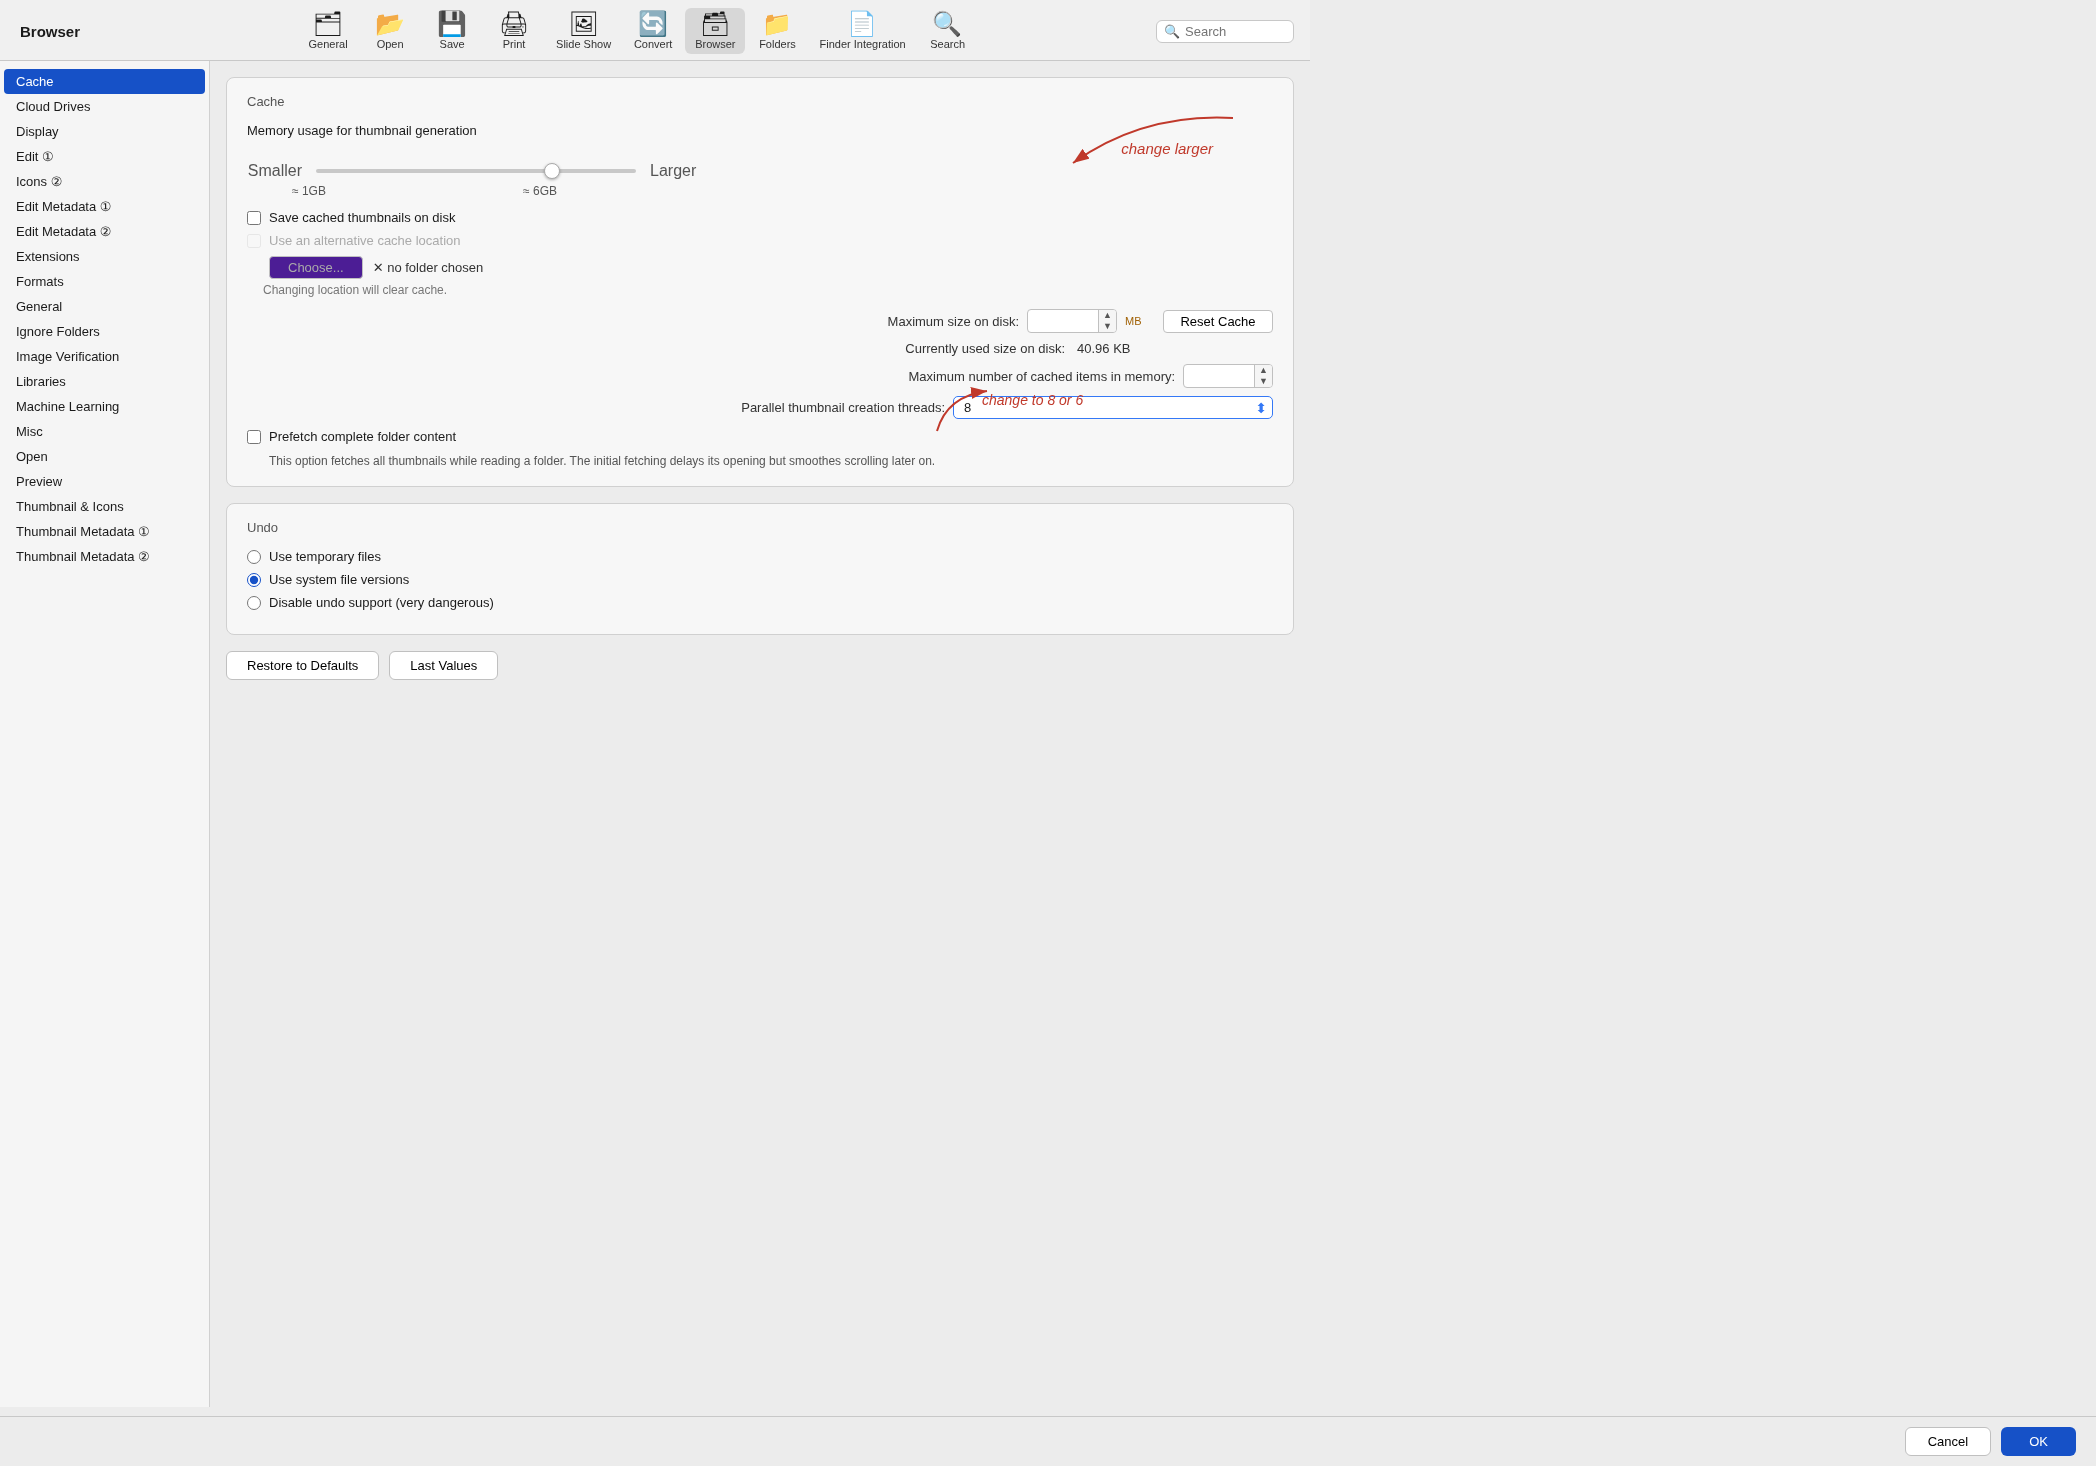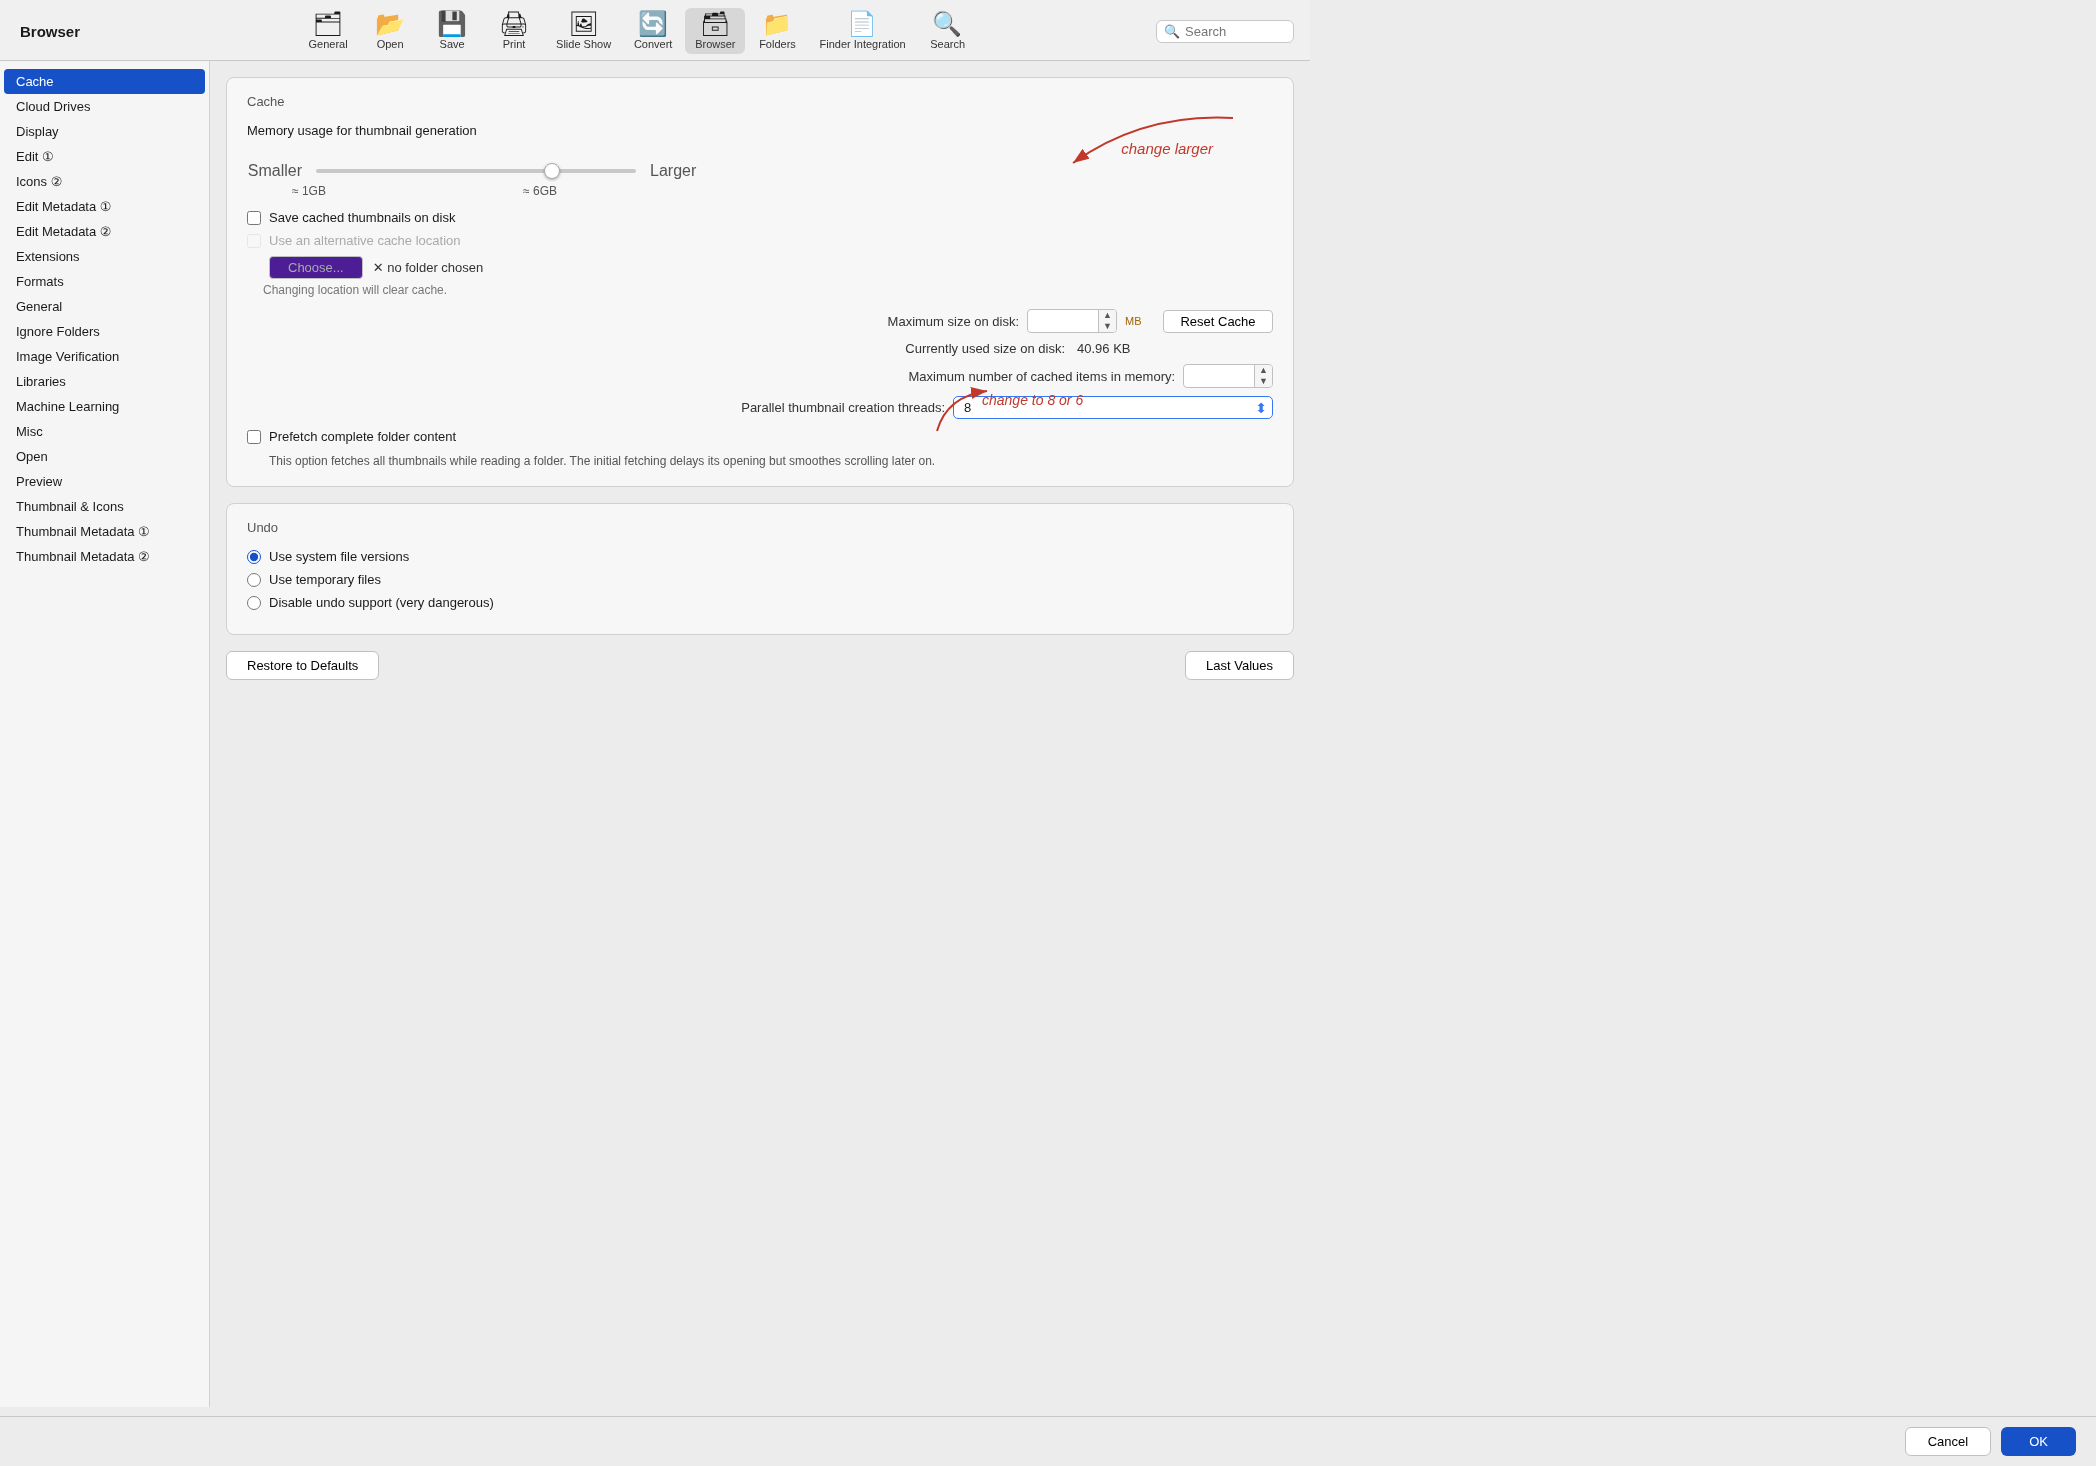--- a/index.html
+++ b/index.html
@@ -356,22 +356,22 @@
       height: 14px;
       accent-color: #1651c7;
     }
     .radio-row label {
       font-size: 13px;
     }
 
     
     .bottom-buttons {
       display: flex;
+      gap: 10px;
       margin-top: 16px;
-      justify-content: space-between;
     }
     .btn-default {
       background: white;
       border: 1px solid #c0c0c0;
       border-radius: 6px;
       padding: 6px 20px;
       font-size: 13px;
       cursor: pointer;
     }
 
@@ -597,26 +597,26 @@
           <label for="prefetch">Prefetch complete folder content</label>
         </div>
         <div class="prefetch-desc">This option fetches all thumbnails while reading a folder. The initial fetching delays its opening but smoothes scrolling later on.</div>
       </div>
     </div>
 
     <div class="section-box">
       <div class="section-title">Undo</div>
       <div id="undo-options">
           <div class="radio-row">
+            <input type="radio" name="undo" id="temp-files" style="">
+    <label for="temp-files">Use temporary files</label>
+          </div>
+          <div class="radio-row">
             <input type="radio" name="undo" id="system-versions" checked="" style="">
     <label for="system-versions">Use system file versions</label>
-          </div>
-          <div class="radio-row">
-            <input type="radio" name="undo" id="temp-files" style="">
-    <label for="temp-files">Use temporary files</label>
           </div>
           <div class="radio-row">
             <input type="radio" name="undo" id="disable-undo" style="">
     <label for="disable-undo">Disable undo support (very dangerous)</label>
           </div>
         </div>
     </div>
 
     <div class="bottom-buttons">
       <button class="btn-default">Restore to Defaults</button>

